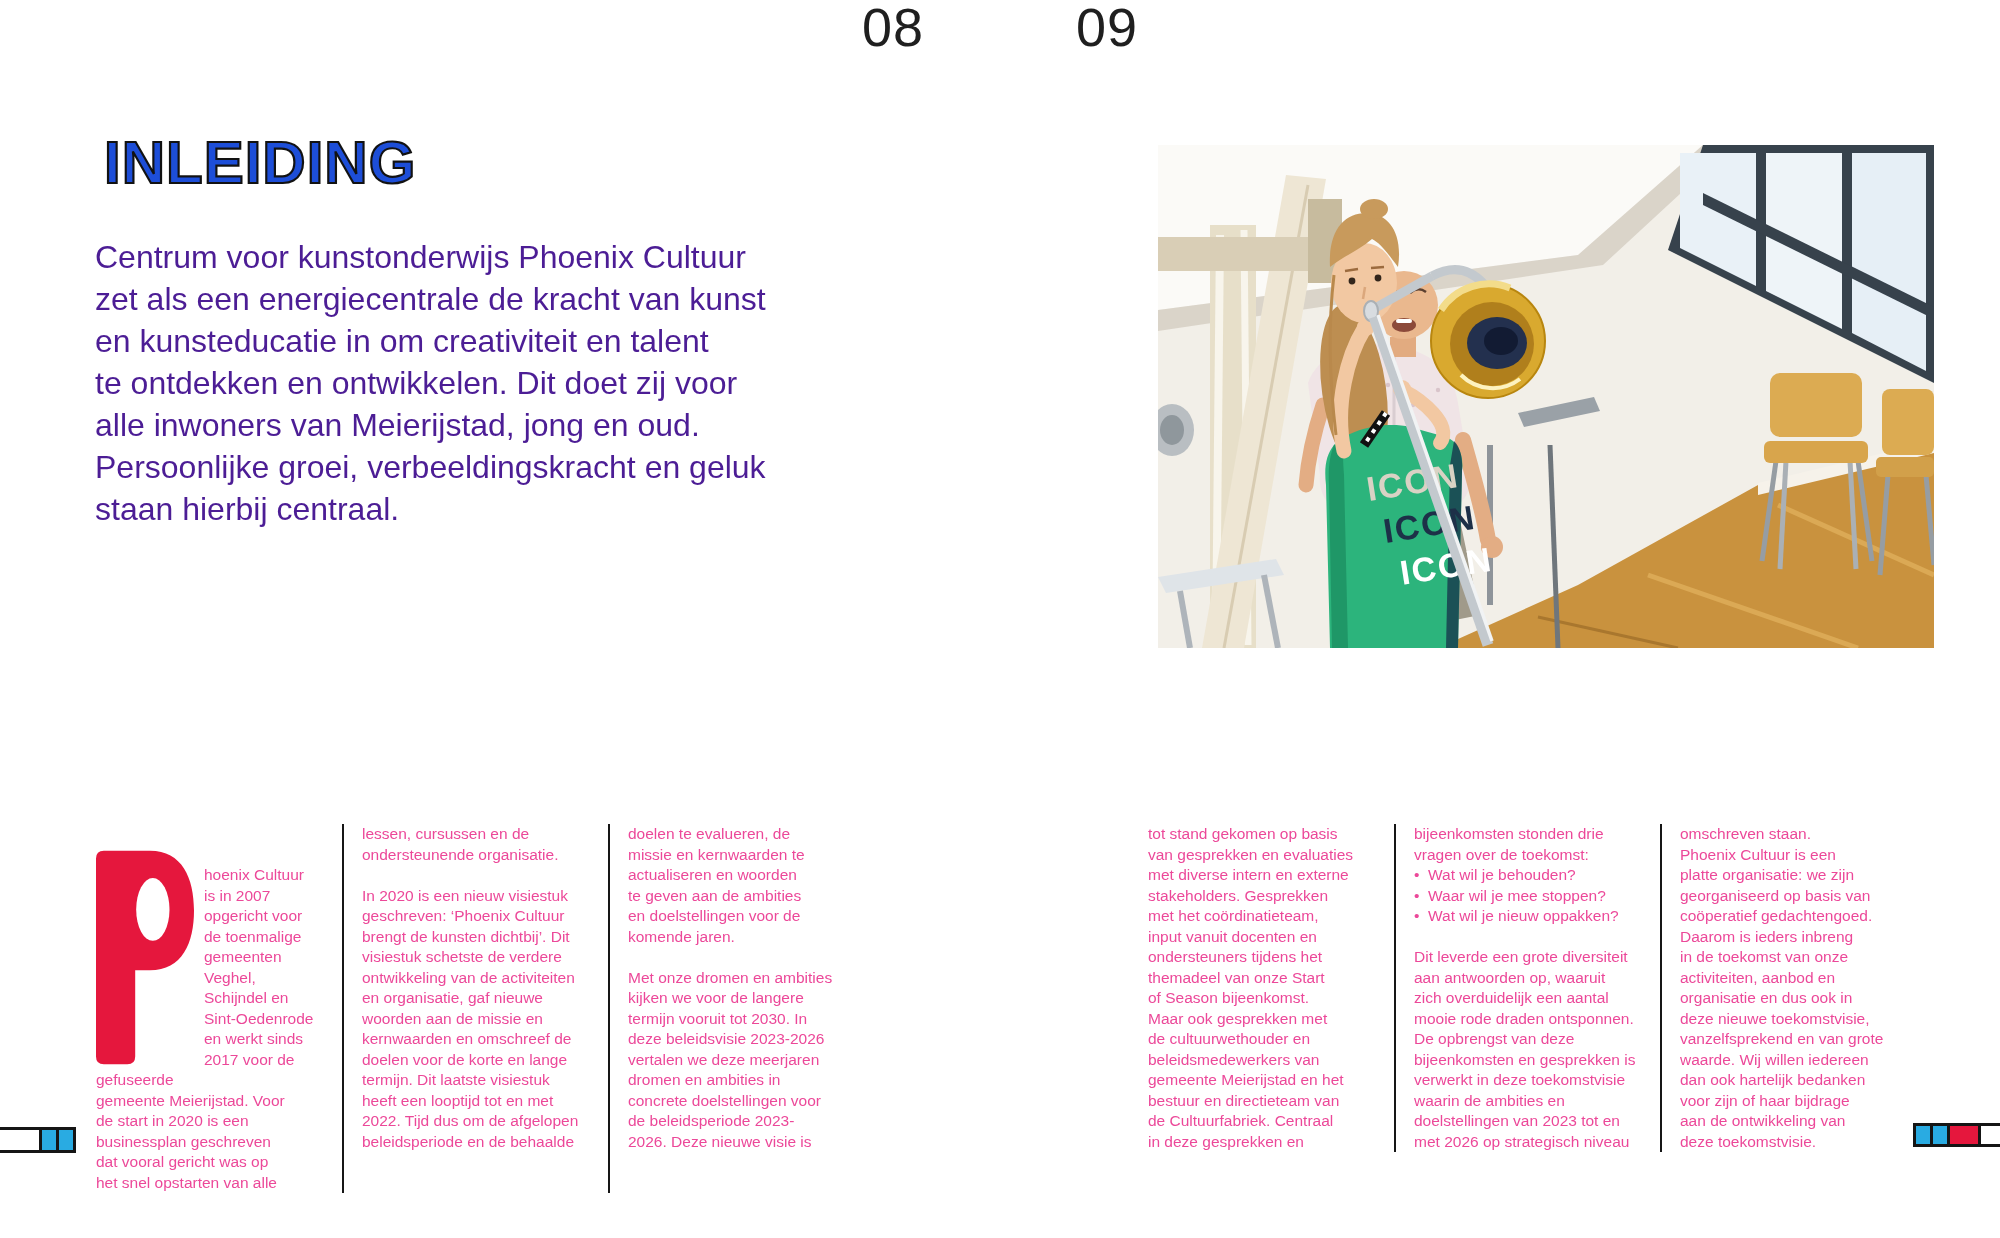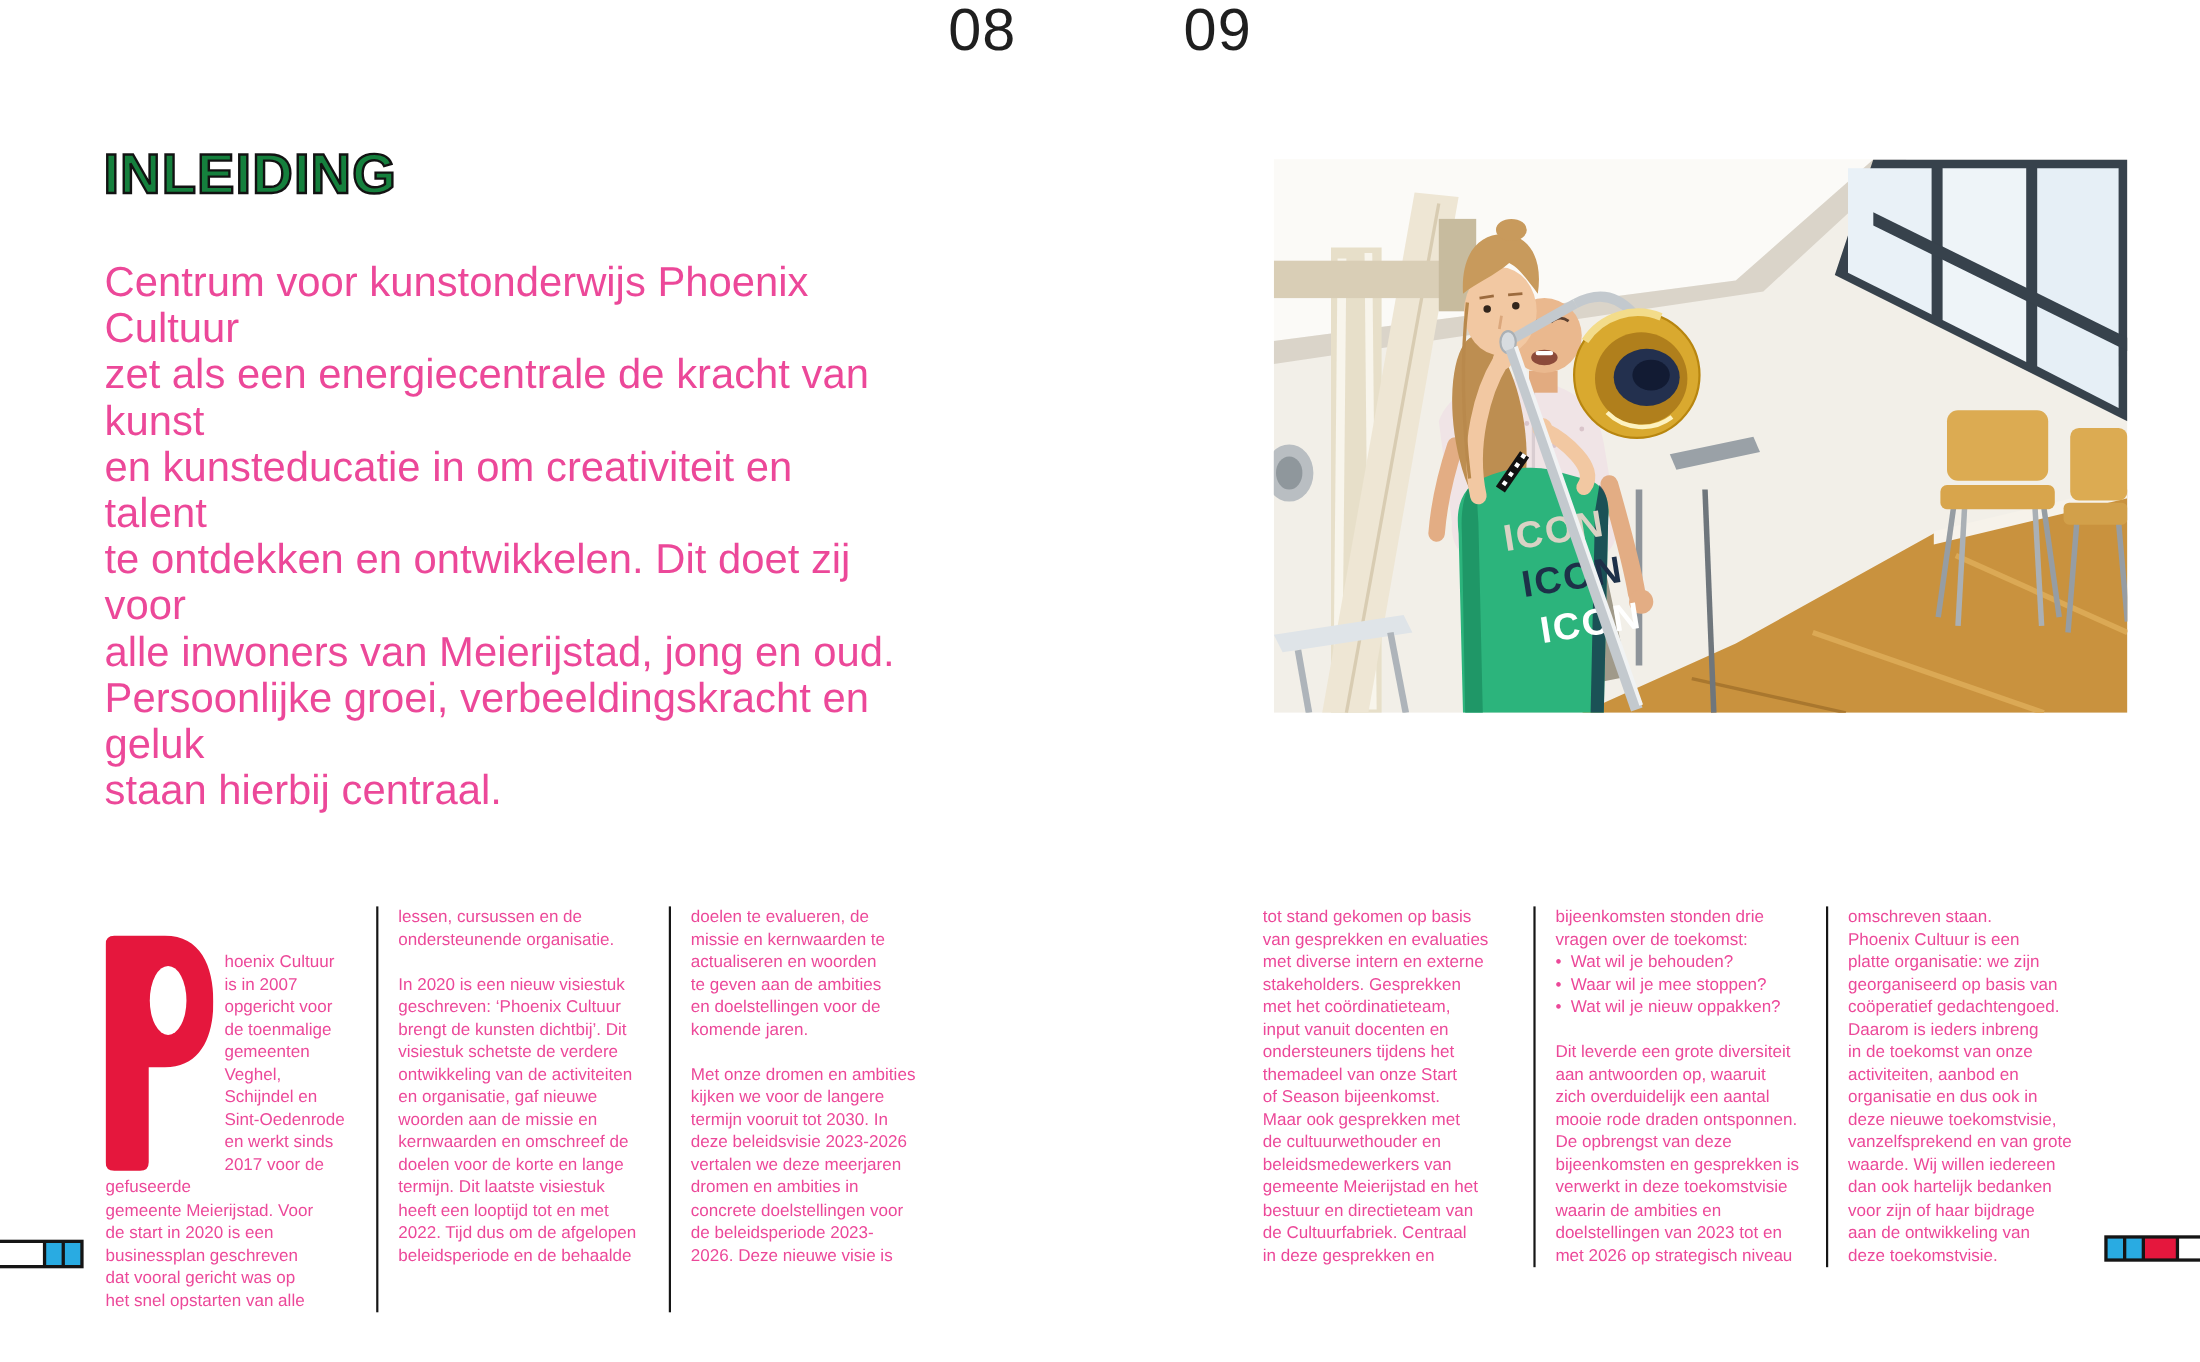--- a/index.html
+++ b/index.html
@@ -2,24 +2,24 @@
 <html><head>
 <meta charset="utf-8">
 <style>
   html,body{margin:0;padding:0;background:#ffffff;}
   body{width:2000px;height:1238px;position:relative;overflow:hidden;
        font-family:"Liberation Sans","DejaVu Sans",sans-serif;}
   .abs{position:absolute;}
   .pagenum{font-size:54px;font-weight:300;color:#1f1f1f;letter-spacing:1px;}
   #pagenum-left{left:862px;top:-4px;}
   #pagenum-right{left:1076px;top:-4px;}
-  #heading{left:94px;top:128px;font-size:51px;font-weight:bold;color:#15803d;
+  #heading{left:104px;top:128px;font-size:60px;font-weight:bold;color:#1d4ed8;
            letter-spacing:1px;-webkit-text-stroke:2.2px #121212;}
-  #intro{left:95px;top:236px;width:720px;font-size:38px;font-weight:300;
-         color:#ec4899;line-height:42px;white-space:pre-line;}
+  #intro{left:95px;top:236px;width:720px;font-size:32px;font-weight:300;
+         color:#4c1d95;line-height:42px;white-space:pre-line;}
   #photo-wrap{left:1158px;top:145px;width:776px;height:503px;}
   .colrow{position:absolute;top:824px;display:flex;align-items:stretch;}
   #cols-left{left:96px;}
   #cols-right{left:1148px;}
   .col{width:234px;padding-right:12px;font-size:15.5px;line-height:20.5px;
        color:#ec4899;white-space:pre-line;}
   .col + .col{border-left:2px solid #161616;padding-left:18px;}
   #dropcap{float:left;width:98px;height:219px;margin:3px 10px 0 0;}
   .mark{position:absolute;background:#151515;display:flex;gap:3px;
         padding:3px;align-items:center;}

